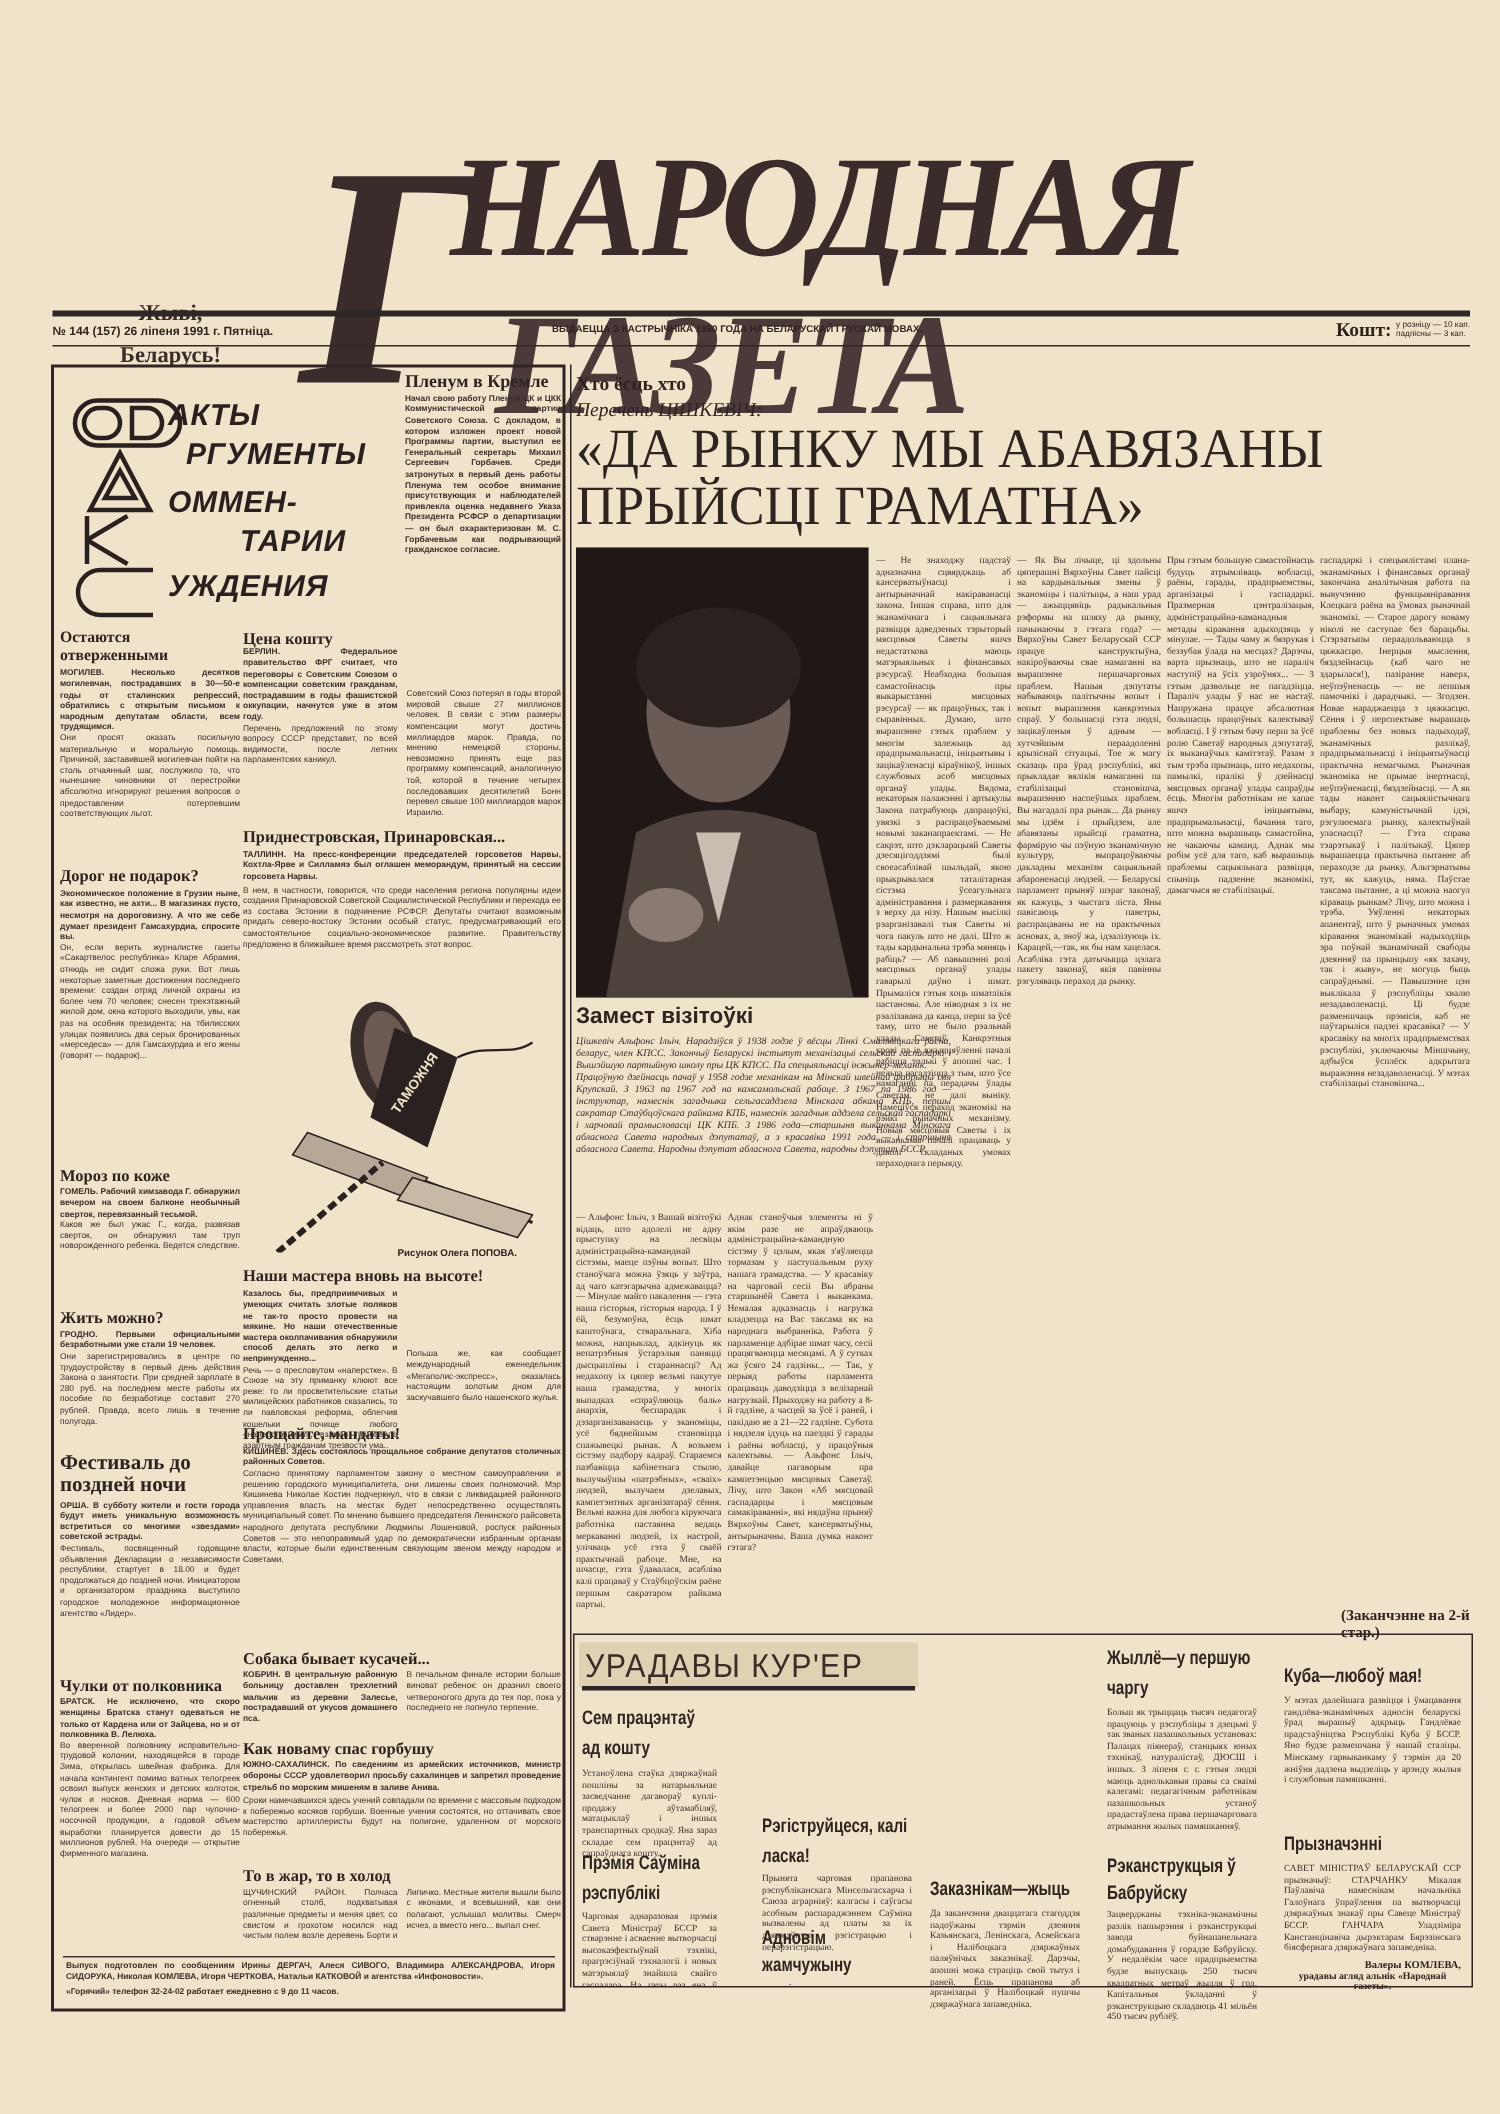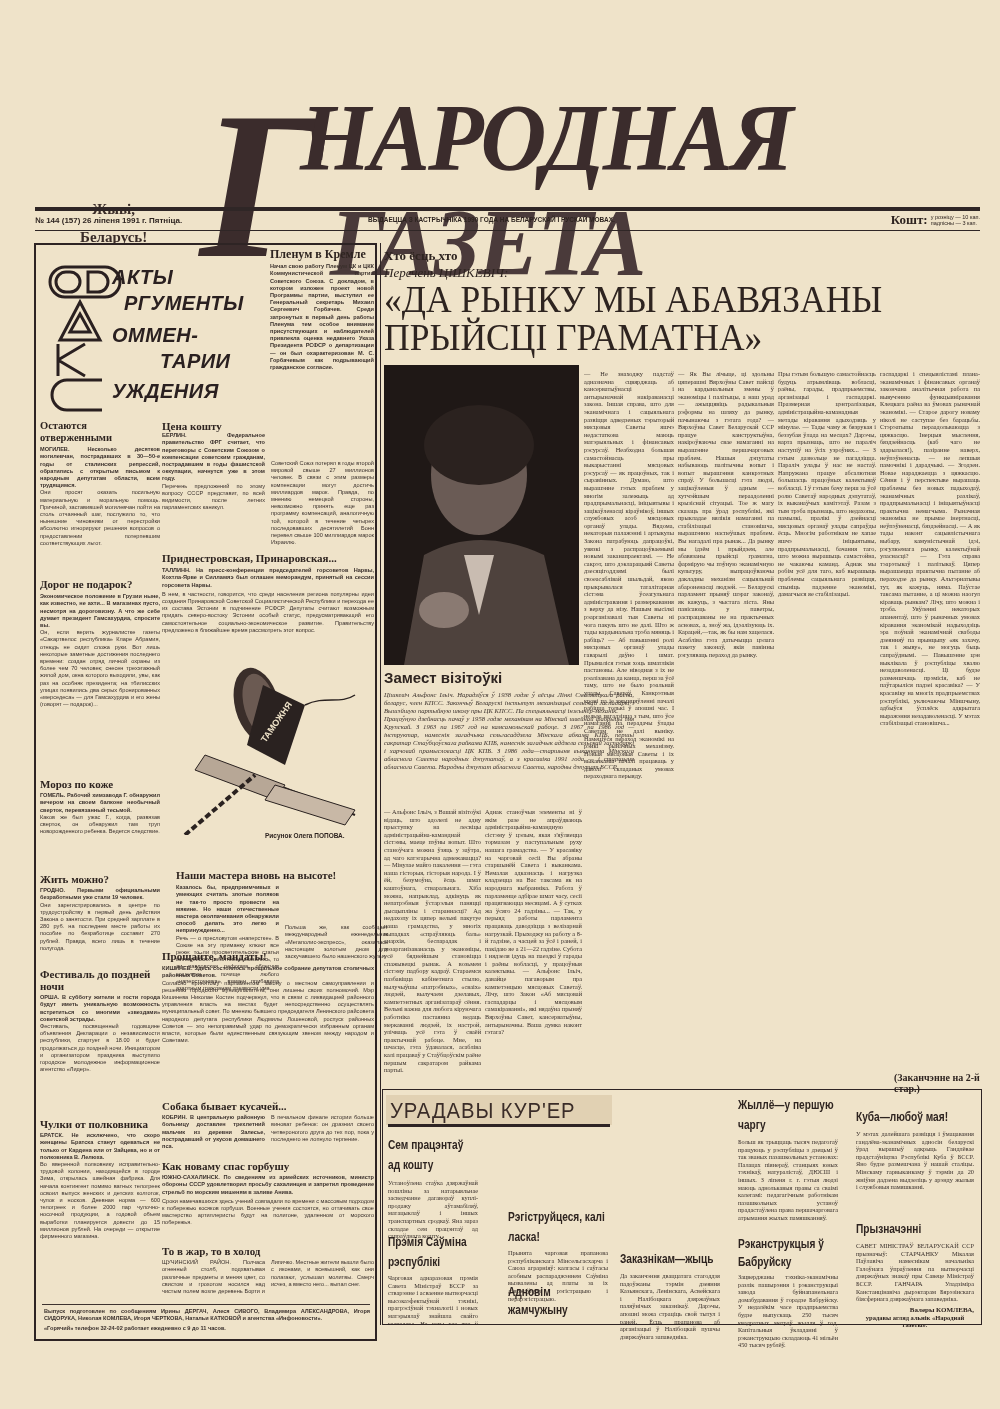--- a/index.html
+++ b/index.html
@@ -188,35 +188,35 @@
   <div class="txt" style="font-weight:bold;margin-top:2px;">ГОМЕЛЬ. Рабочий химзавода Г. обнаружил вечером на своем балконе необычный сверток, перевязанный тесьмой.</div>
   <div class="txt">Каков же был ужас Г., когда, развязав сверток, он обнаружил там труп новорожденного ребенка. Ведется следствие.</div>
 </div>
 
 <div class="abs" style="left:40px;top:873px;width:120px;">
   <div class="hd" style="font-size:11px;">Жить можно?</div>
   <div class="txt" style="font-weight:bold;margin-top:2px;">ГРОДНО. Первыми официальными безработными уже стали 19 человек.</div>
   <div class="txt">Они зарегистрировались в центре по трудоустройству в первый день действия Закона о занятости. При средней зарплате в 280 руб. на последнем месте работы их пособие по безработице составит 270 рублей. Правда, всего лишь в течение полугода.</div>
 </div>
 
-<div class="abs" style="left:176px;top:845px;width:212px;margin-top:24px;">
+<div class="abs" style="left:162px;top:845px;width:212px;">
   <div class="hd" style="font-size:11px;">Наши мастера вновь на высоте!</div>
   <div style="display:flex;gap:6px;margin-top:3px;">
     <div style="width:103px;">
       <div class="txt" style="font-weight:bold;">Казалось бы, предприимчивых и умеющих считать злотые поляков не так-то просто провести на мякине. Но наши отечественные мастера околпачивания обнаружили способ делать это легко и непринужденно...</div>
       <div class="txt">Речь — о пресловутом «наперстке». В Союзе на эту приманку клюют все реже: то ли просветительские статьи милицейских работников сказались, то ли павловская реформа, облегчив кошельки почище любого «наперсточника», взамен прибавила азартным гражданам трезвости ума..</div>
     </div>
     <div style="width:103px;padding-top:40px;">
       <div class="txt">Польша же, как сообщает международный еженедельник «Мегаполис-экспресс», оказалась настоящим золотым дном для заскучавшего было нашенского жулья.</div>
     </div>
   </div>
 </div>
 
 <div class="abs" style="left:40px;top:968px;width:120px;">
-  <div class="hd" style="font-size:11px;">Фестиваль до поздней ночи</div>
+  <div class="hd" style="font-size:14px;">Фестиваль до поздней ночи</div>
   <div class="txt" style="font-weight:bold;margin-top:2px;">ОРША. В субботу жители и гости города будут иметь уникальную возможность встретиться со многими «звездами» советской эстрады.</div>
   <div class="txt">Фестиваль, посвященный годовщине объявления Декларации о независимости республики, стартует в 18.00 и будет продолжаться до поздней ночи. Инициатором и организатором праздника выступило городское молодежное информационное агентство «Лидер».</div>
 </div>
 
 <div class="abs" style="left:162px;top:922px;width:212px;margin-top:28px;">
   <div class="hd" style="font-size:11px;">Прощайте, мандаты!</div>
   <div class="txt" style="font-weight:bold;margin-top:3px;">КИШИНЕВ. Здесь состоялось прощальное собрание депутатов столичных районных Советов.</div>
   <div class="txt">Согласно принятому парламентом закону о местном самоуправлении и решению городского муниципалитета, они лишены своих полномочий. Мэр Кишинева Николае Костин подчеркнул, что в связи с ликвидацией районного управления власть на местах будет непосредственно осуществлять муниципальный совет. По мнению бывшего председателя Ленинского райсовета народного депутата республики Людмилы Лошеновой, роспуск районных Советов — это непоправимый удар по демократически избранным органам власти, которые были единственным связующим звеном между народом и Советами.</div>
 </div>
 

